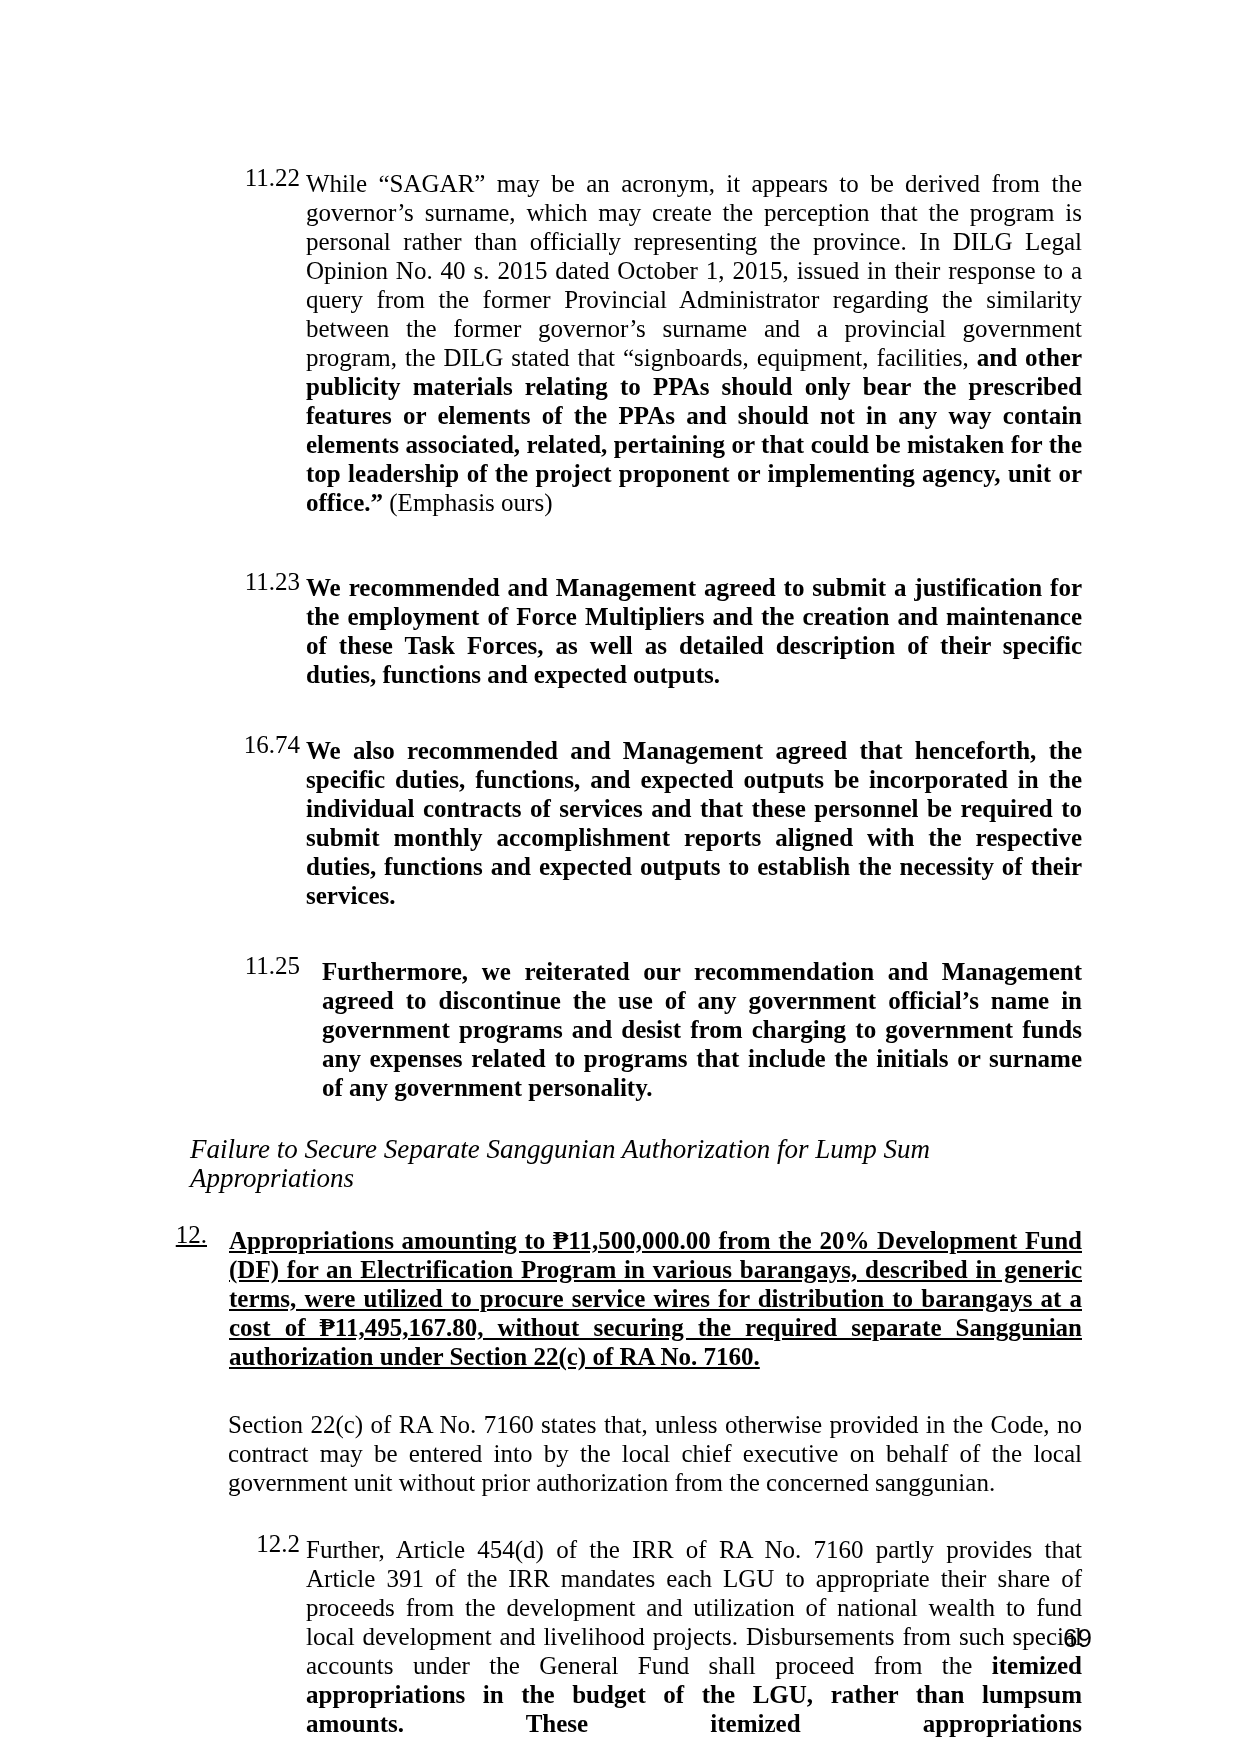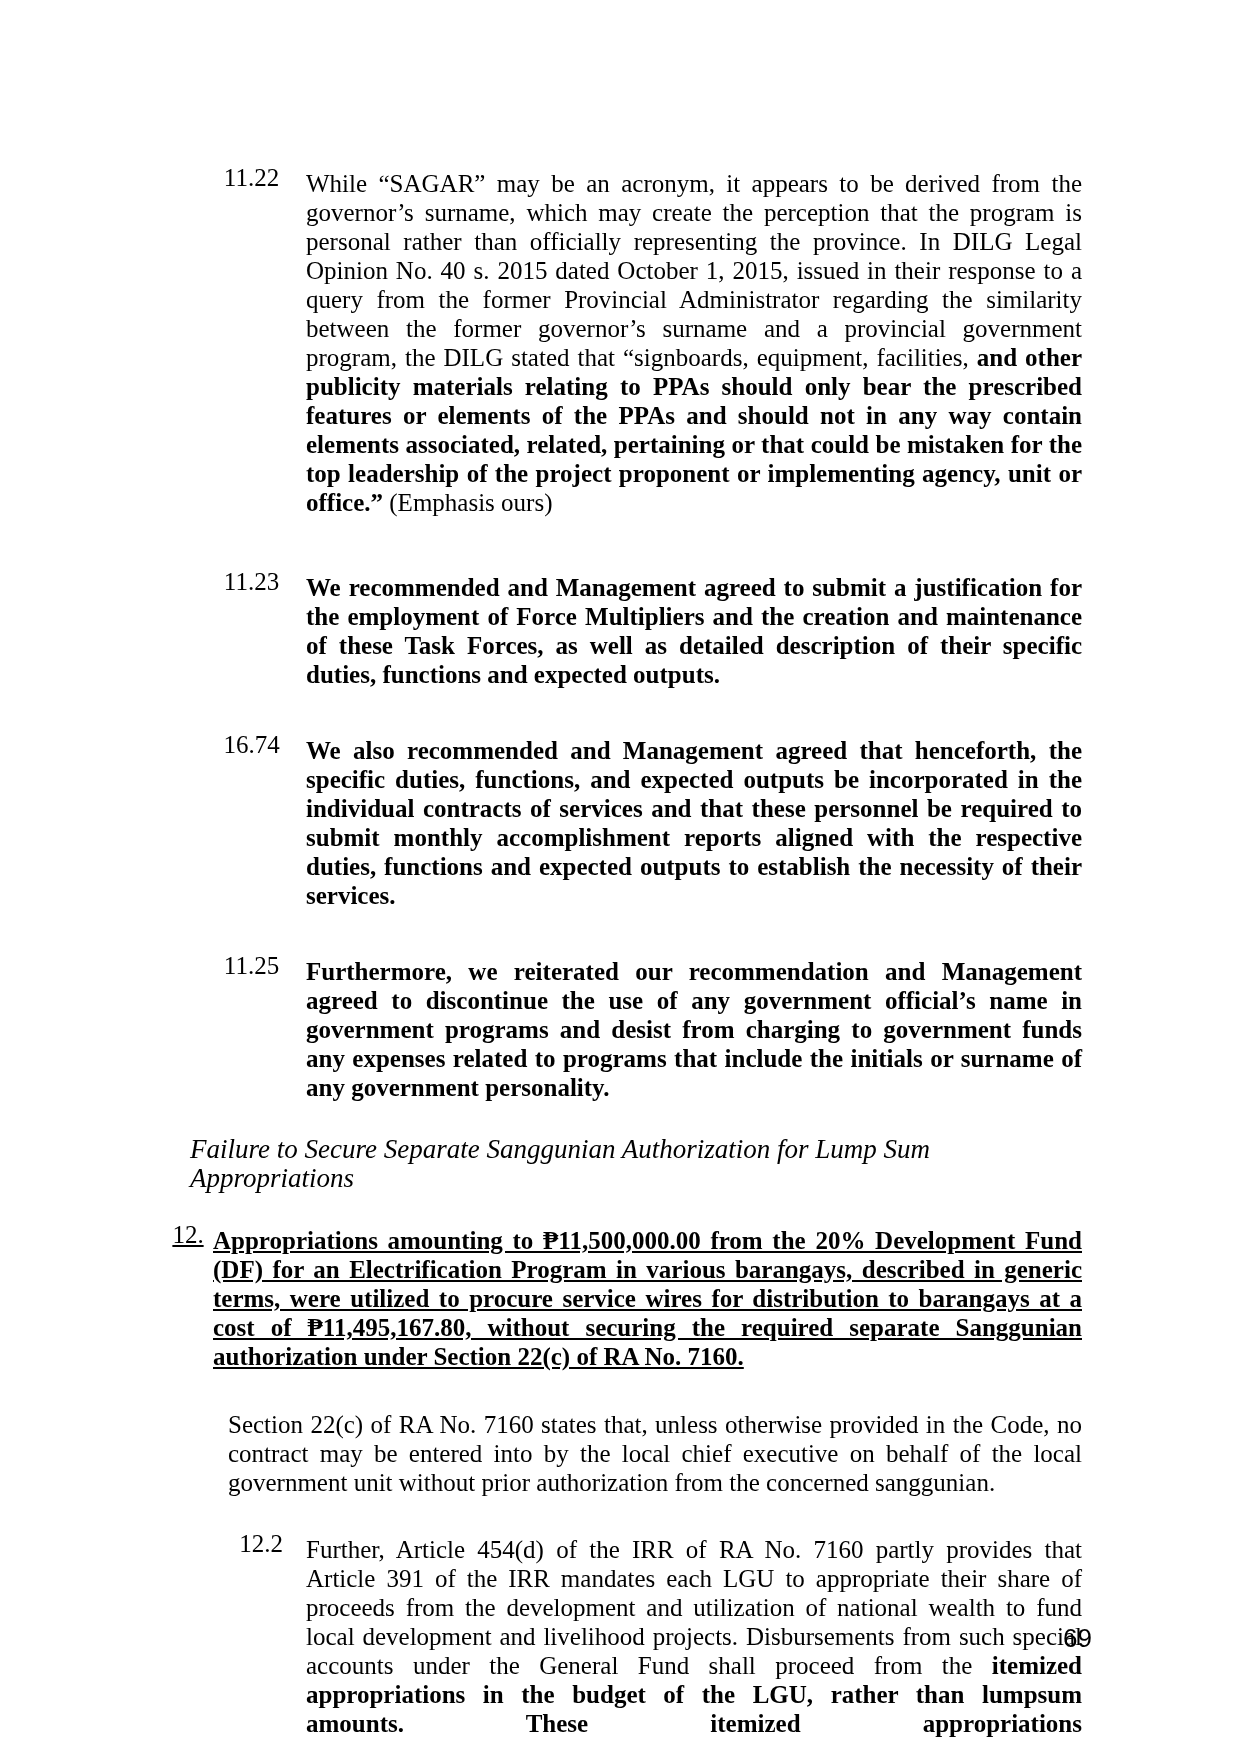--- a/index.html
+++ b/index.html
@@ -27,21 +27,21 @@
     left: 0;
     right: 0;
   }
   .li {
     display: flex;
     font-size: 25px;
     line-height: 29px;
   }
   .li .num {
     flex-shrink: 0;
-    text-align: center;
+    text-align: right;
   }
   .li .txt {
     margin: 6px;
     flex: 1 1 auto;
     text-align: justify;
   }
   
   .l1 { margin-left: 203px; width: 885px; }
   .l1 .num { flex-basis: 97px; width: 97px; }
   
@@ -59,21 +59,21 @@
     width: 900px;
     font-size: 27px;
     line-height: 29px;
     font-style: italic;
     font-weight: normal;
   }
 
   
   .g-xl { margin-bottom: 44px; }
   .g-lg { margin-bottom: 35px; }
-  .g-md { margin-bottom: 27px; }
+  .g-md { margin-bottom: 27px; gap: 16px; }
   .g-sm { margin-bottom: 26px; }
 
   .justify-last .txt { text-align-last: justify; }
 
   .page-number {
     position: absolute;
     left: 1063px;
     top: 1624px;
     font-family: "Liberation Sans", "DejaVu Sans", sans-serif;
     font-size: 26px;

